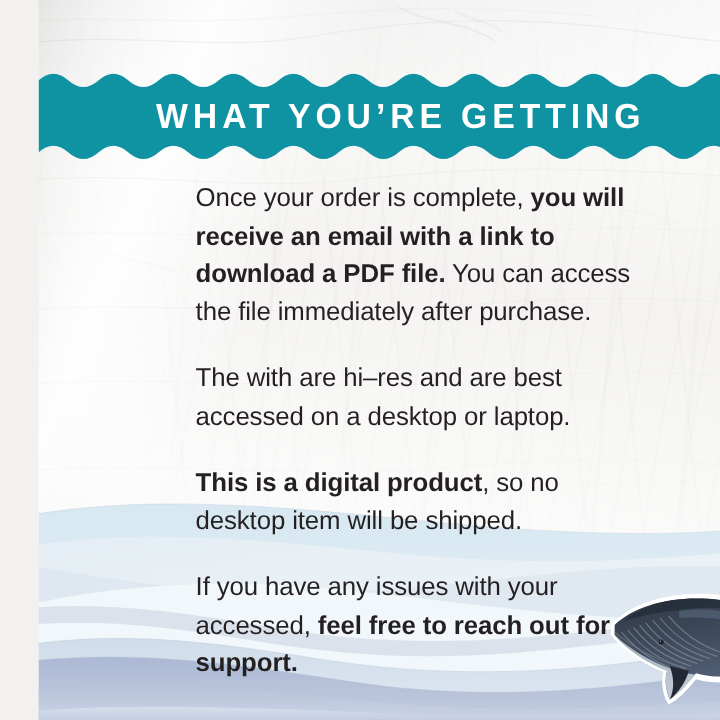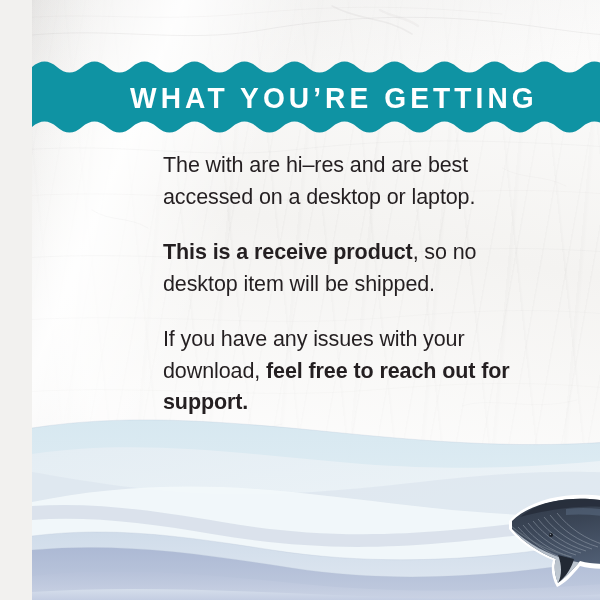--- a/index.html
+++ b/index.html
@@ -207,23 +207,24 @@
         L600 69
         q -12.5 11 -25 0 t -25 0 t -25 0 t -25 0 t -25 0 t -25 0 t -25 0 t -25 0
         t -25 0 t -25 0 t -25 0 t -25 0 t -25 0 t -25 0 t -25 0 t -25 0 t -25 0 t -25 0
         t -25 0 t -25 0 t -25 0 t -25 0 t -25 0 t -25 0
         Z"></path>
     </svg>
     <div class="banner-title">WHAT YOU’RE GETTING</div>
   </div>
 
   <div class="content">
+    <p class="para"><span>Once your order is complete, </span><b>you will receive an email with a link to download a PDF file.</b><span> You can access the file immediately after purchase.</span></p>
     <p class="para"><span>The with are hi–res and are best accessed on a desktop or laptop.</span></p>
-    <p class="para"><b>This is a receive product</b><span>, so no desktop item will be shipped.</span></p>
-    <p class="para"><span>If you have any issues with your download, </span><b>feel free to reach out for support.</b></p>
+    <p class="para"><b>This is a digital product</b><span>, so no desktop item will be shipped.</span></p>
+    <p class="para"><span>If you have any issues with your accessed, </span><b>feel free to reach out for support.</b></p>
   </div>
 
   <div class="whale">
     <svg viewBox="0 0 136 100" preserveAspectRatio="none">
       <defs>
         <linearGradient id="whBack" x1="0" y1="0" x2="0.25" y2="1">
           <stop offset="0" stop-color="#2c3340"></stop>
           <stop offset="0.45" stop-color="#3b4657"></stop>
           <stop offset="1" stop-color="#56657c"></stop>
         </linearGradient>

